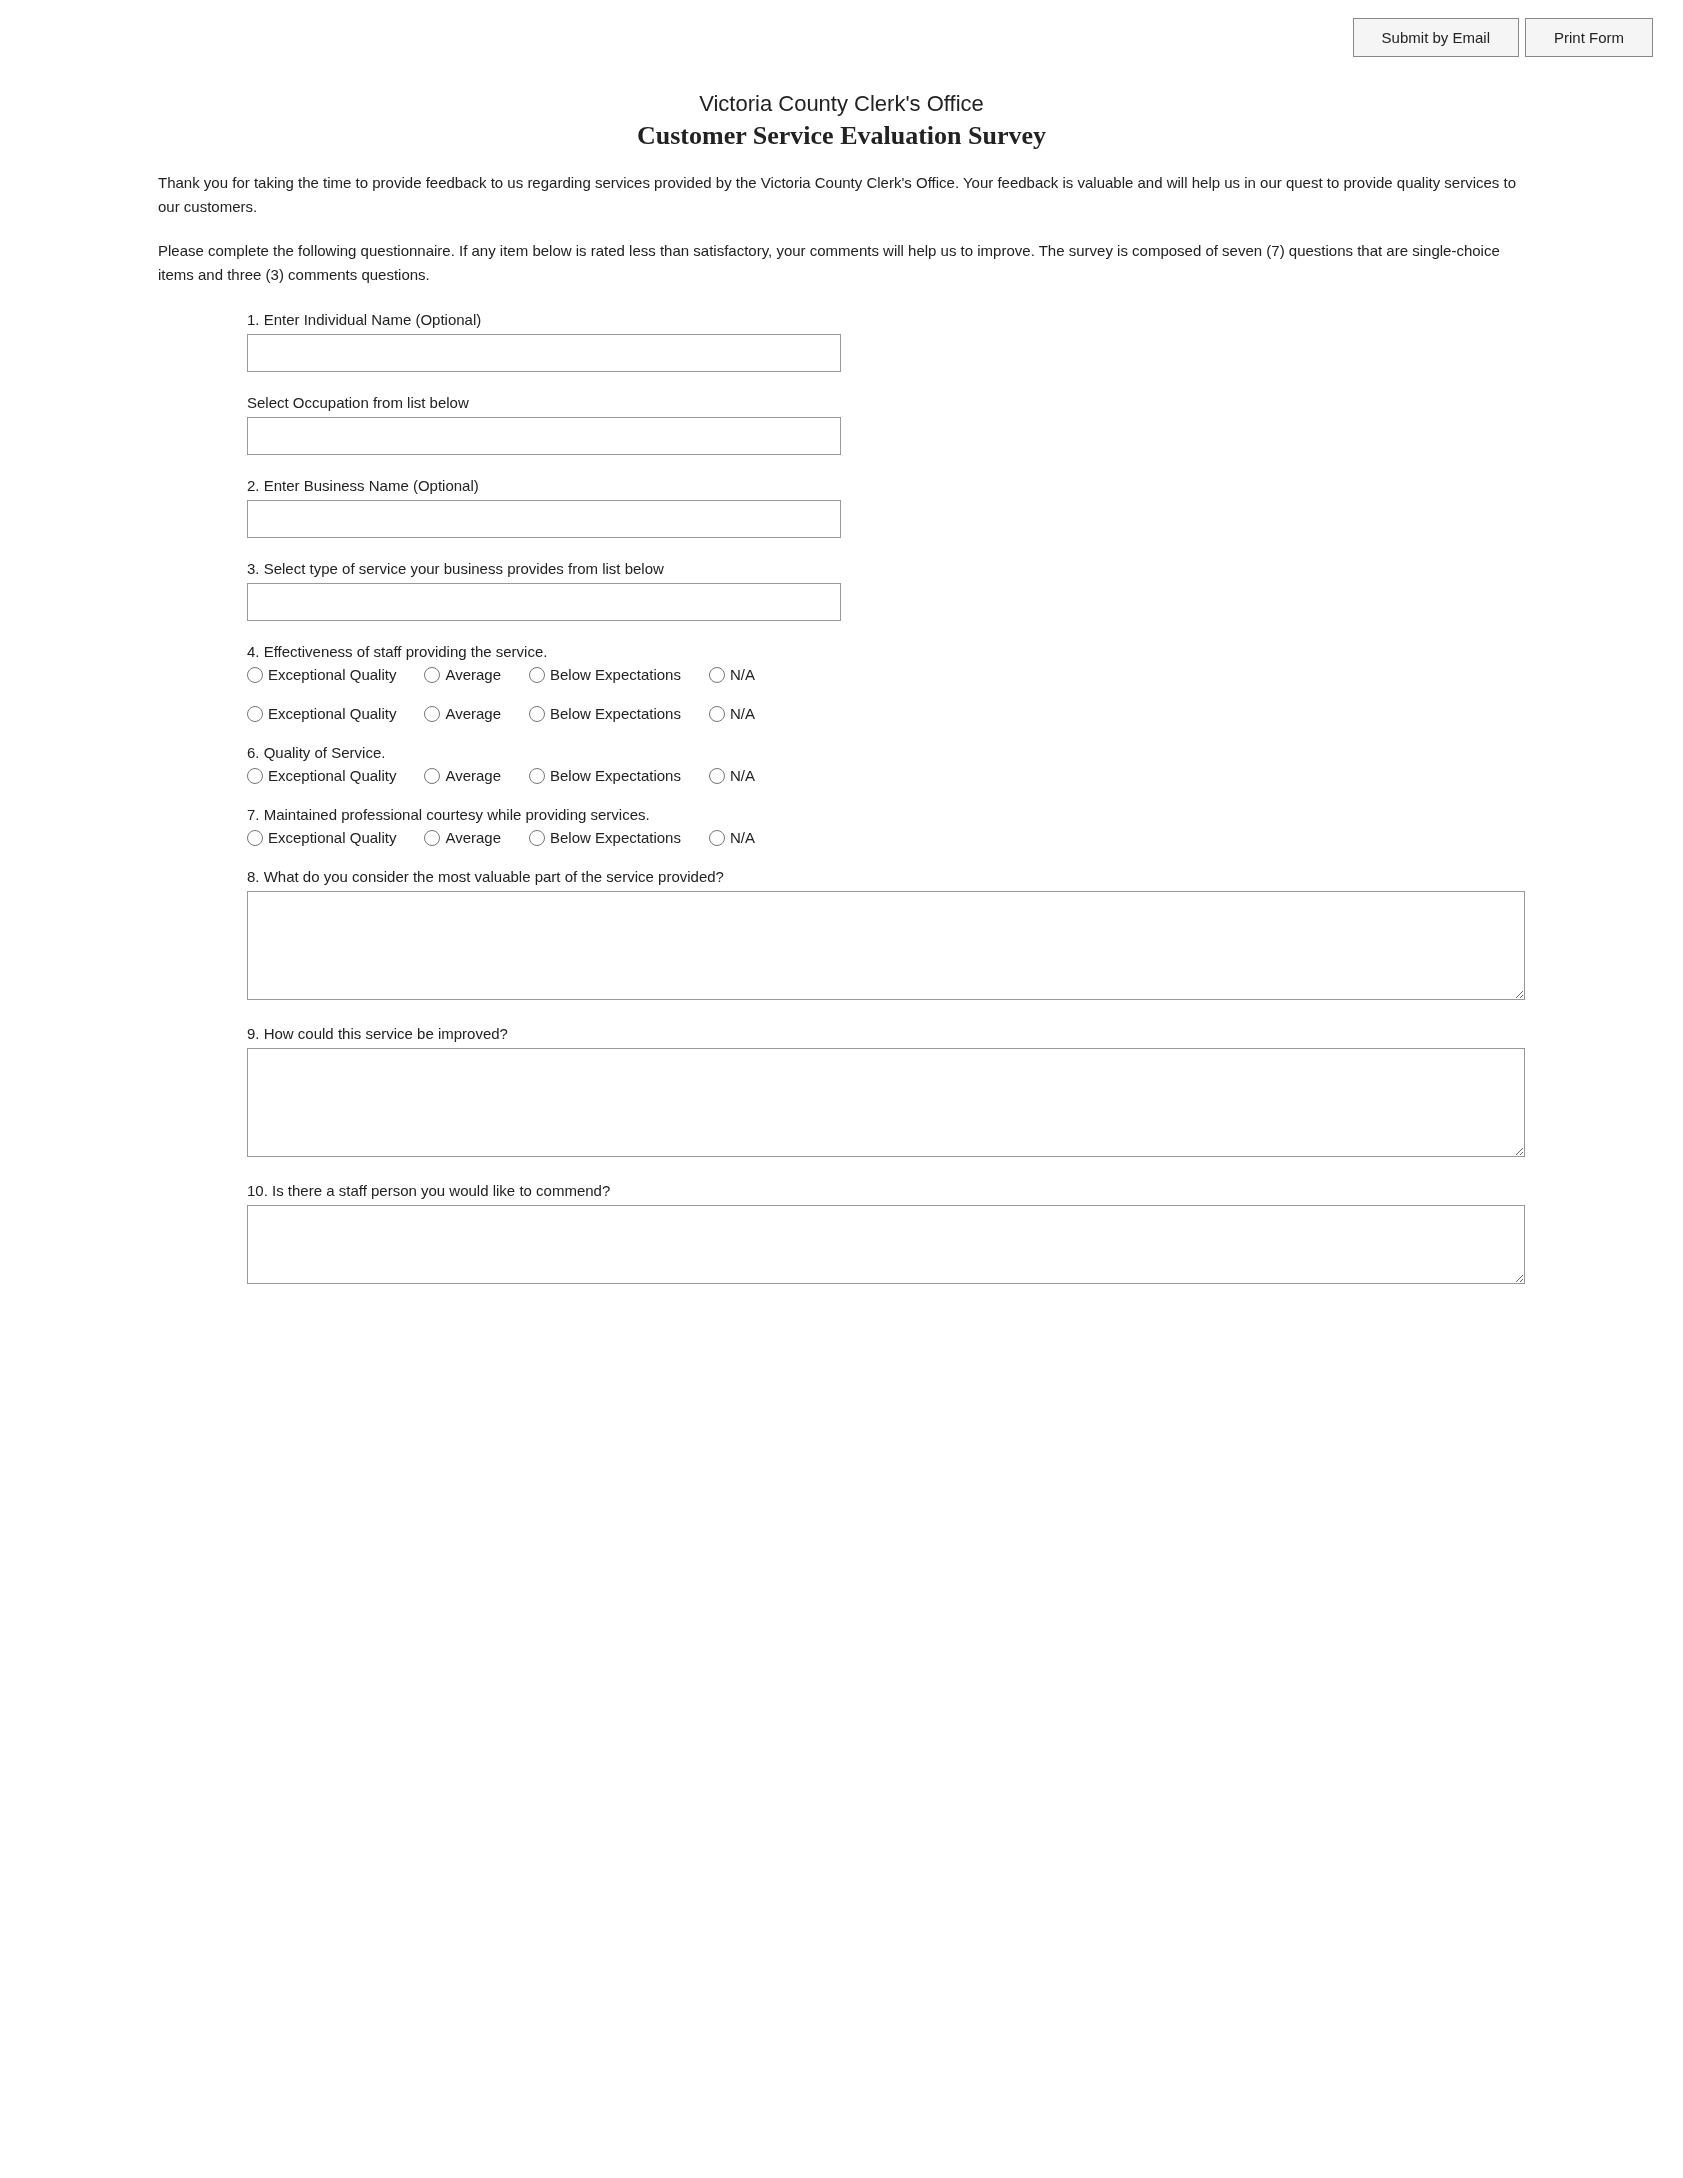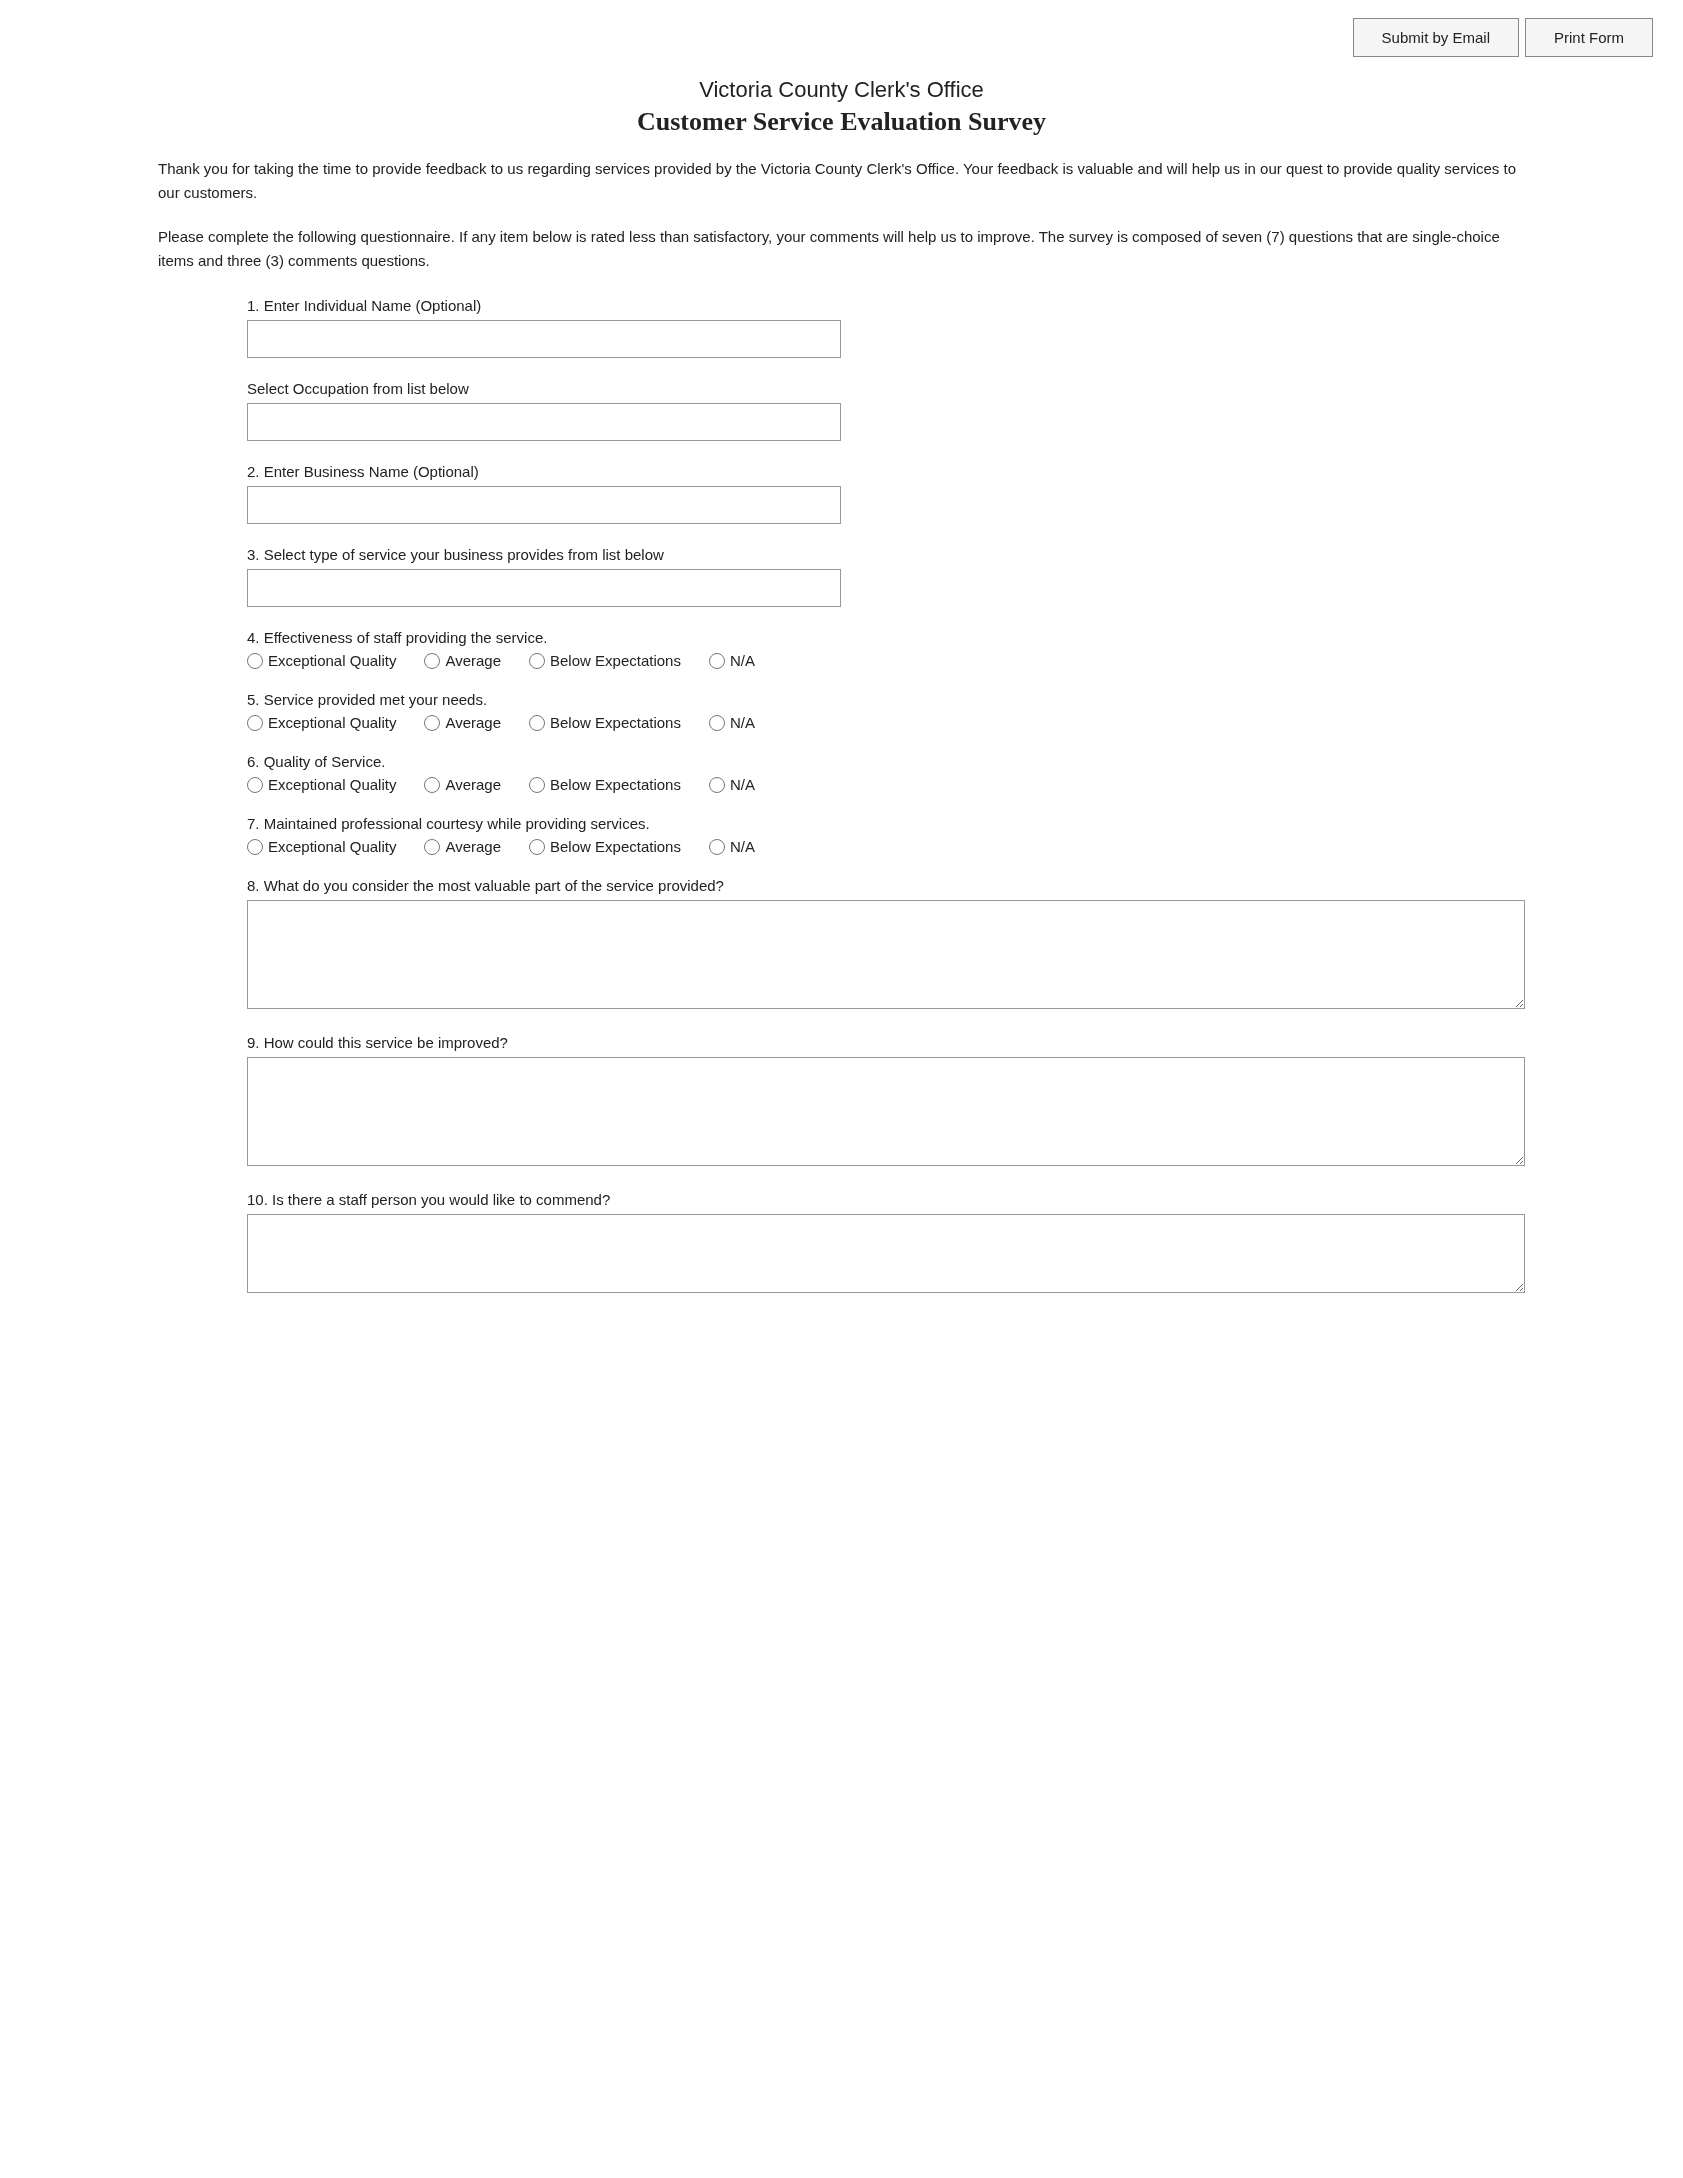--- a/index.html
+++ b/index.html
@@ -37,21 +37,21 @@
       max-width: 1485px;
       margin: 0 auto;
       padding: 0 59px 59px 59px;
     }
 
     .office-title {
       text-align: center;
       font-size: 22px;
       font-weight: normal;
       margin-bottom: 4px;
-      margin-top: 10px;
+      margin-top: 24px;
     }
 
     .survey-title {
       text-align: center;
       font-size: 26px;
       font-weight: bold;
       margin-bottom: 20px;
       font-family: Liberation Serif, serif;
     }
 
@@ -204,21 +204,20 @@
           <span>Below Expectations</span>
         </label>
         <label class="radio-option">
           <input type="radio" name="q4" value="na" style="">
           <span>N/A</span>
         </label>
       </div>
     </div>
 
     <div class="question-block">
-      <label class="question-label">5.  Service provided met your needs.</label>
       <div class="radio-group">
         <label class="radio-option">
           <input type="radio" name="q5" value="exceptional" style="">
           <span>Exceptional Quality</span>
         </label>
         <label class="radio-option">
           <input type="radio" name="q5" value="average" style="">
           <span>Average</span>
         </label>
         <label class="radio-option">

